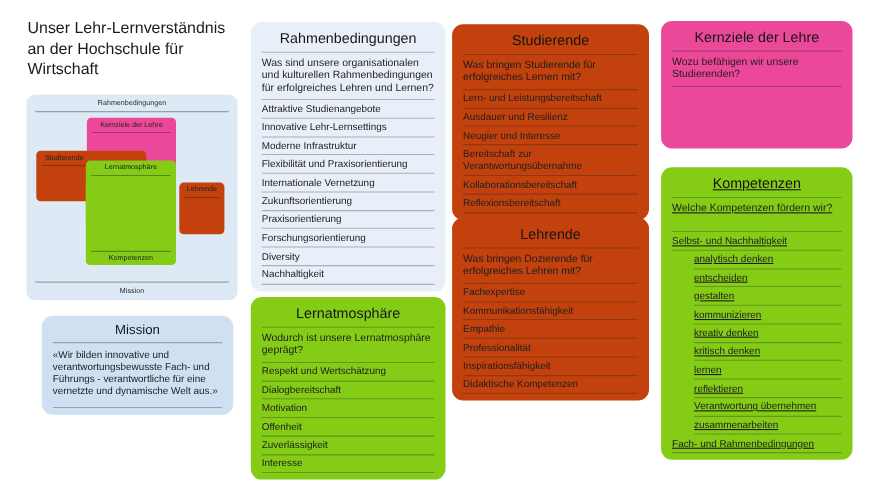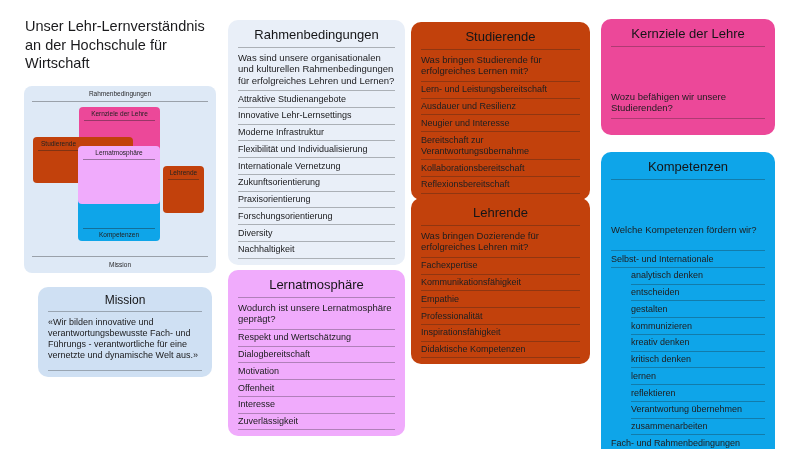--- a/index.html
+++ b/index.html
@@ -13,24 +13,24 @@
   .canvas { position:relative; width:800px; height:415px; background:#ffffff; }
 
   
   .page-title {
     position:absolute; left:25px; top:17px; width:198px;
     font-size:14.5px; line-height:1.28; font-weight:500; color:#1b1b1d;
   }
 
   
   .c-gray    { background:#e9eff8; }
-  .c-yellow  { background:#f0abfc; }
+  .c-yellow  { background:#84cc16; }
   .c-green   { background:#c2410c; }
   .c-pink    { background:#ec4899; }
-  .c-blue    { background:#0ea5e9; }
+  .c-blue    { background:#84cc16;text-decoration:underline; }
   .c-mission { background:#cfe0f3; }
   .c-frame   { background:#dee9f6; }
 
   
   .card {
     position:absolute; border-radius:10px;
     padding:7px 10px 6px 10px;
   }
   .pos-rahmen { left:228px; top:20px;  width:177px; min-height:234px; }
   .pos-lern   { left:228px; top:270px; width:177px; min-height:163px; }
@@ -40,21 +40,21 @@
   .pos-komp   { left:601px; top:152px; width:174px; min-height:260px; }
 
   .card-title {
     font-size:13px; font-weight:500; text-align:center; color:#151517;
     padding-bottom:5px; border-bottom:1px solid rgba(30,30,30,0.3);
   }
   .card-question {
     font-size:9.5px; line-height:1.2; font-weight:500; color:#1d1d1f;
     padding:4px 0; border-bottom:1px solid rgba(30,30,30,0.3);
   }
-  .q-tall { min-height:31px;margin-top:40px; }
+  .q-tall { min-height:31px; }
   .card-item {
     font-size:9px; line-height:1.25; font-weight:400; color:#202022;
     padding:2.5px 0 2px 0; border-bottom:1px solid rgba(30,30,30,0.3);
   }
   .card-item.indent { margin-left:20px; }
 
   
   .mission-card {
     position:absolute; left:38px; top:287px; width:174px; min-height:87px;
     border-radius:10px; padding:6px 10px 6px 10px;
@@ -134,41 +134,41 @@
   </section>
 
   <section class="card c-gray pos-rahmen">
     <h2 class="card-title">Rahmenbedingungen</h2>
     <p class="card-question">Was sind unsere organisationalen und kulturellen Rahmenbedingungen für erfolgreiches Lehren und Lernen?</p>
     <div class="card-items">
 
     <div class="card-item">Attraktive Studienangebote</div>
         <div class="card-item">Innovative Lehr-Lernsettings</div>
         <div class="card-item">Moderne Infrastruktur</div>
-        <div class="card-item">Flexibilität und Individualisierung</div>
+        <div class="card-item">Flexibilität und Praxisorientierung</div>
         <div class="card-item">Internationale Vernetzung</div>
         <div class="card-item">Zukunftsorientierung</div>
         <div class="card-item">Praxisorientierung</div>
         <div class="card-item">Forschungsorientierung</div>
         <div class="card-item">Diversity</div>
         <div class="card-item">Nachhaltigkeit</div>
       </div>
   </section>
 
   <section class="card c-yellow pos-lern">
     <h2 class="card-title">Lernatmosphäre</h2>
     <p class="card-question">Wodurch ist unsere Lernatmosphäre geprägt?</p>
     <div class="card-items">
 
     <div class="card-item">Respekt und Wertschätzung</div>
         <div class="card-item">Dialogbereitschaft</div>
         <div class="card-item">Motivation</div>
         <div class="card-item">Offenheit</div>
+        <div class="card-item">Zuverlässigkeit</div>
         <div class="card-item">Interesse</div>
-        <div class="card-item">Zuverlässigkeit</div>
       </div>
   </section>
 
   <section class="card c-green pos-stud">
     <h2 class="card-title">Studierende</h2>
     <p class="card-question">Was bringen Studierende für erfolgreiches Lernen mit?</p>
     <div class="card-items">
 
     <div class="card-item">Lern- und Leistungsbereitschaft</div>
         <div class="card-item">Ausdauer und Resilienz</div>
@@ -196,21 +196,21 @@
   <section class="card c-pink pos-kern">
     <h2 class="card-title">Kernziele der Lehre</h2>
     <p class="card-question q-tall">Wozu befähigen wir unsere Studierenden?</p>
   </section>
 
   <section class="card c-blue pos-komp">
     <h2 class="card-title">Kompetenzen</h2>
     <p class="card-question q-tall">Welche Kompetenzen fördern wir?</p>
     <div class="card-items">
 
-    <div class="card-item">Selbst- und Internationale</div>
+    <div class="card-item">Selbst- und Nachhaltigkeit</div>
         <div class="card-item indent">analytisch denken</div>
         <div class="card-item indent">entscheiden</div>
         <div class="card-item indent">gestalten</div>
         <div class="card-item indent">kommunizieren</div>
         <div class="card-item indent">kreativ denken</div>
         <div class="card-item indent">kritisch denken</div>
         <div class="card-item indent">lernen</div>
         <div class="card-item indent">reflektieren</div>
         <div class="card-item indent">Verantwortung übernehmen</div>
         <div class="card-item indent">zusammenarbeiten</div>

